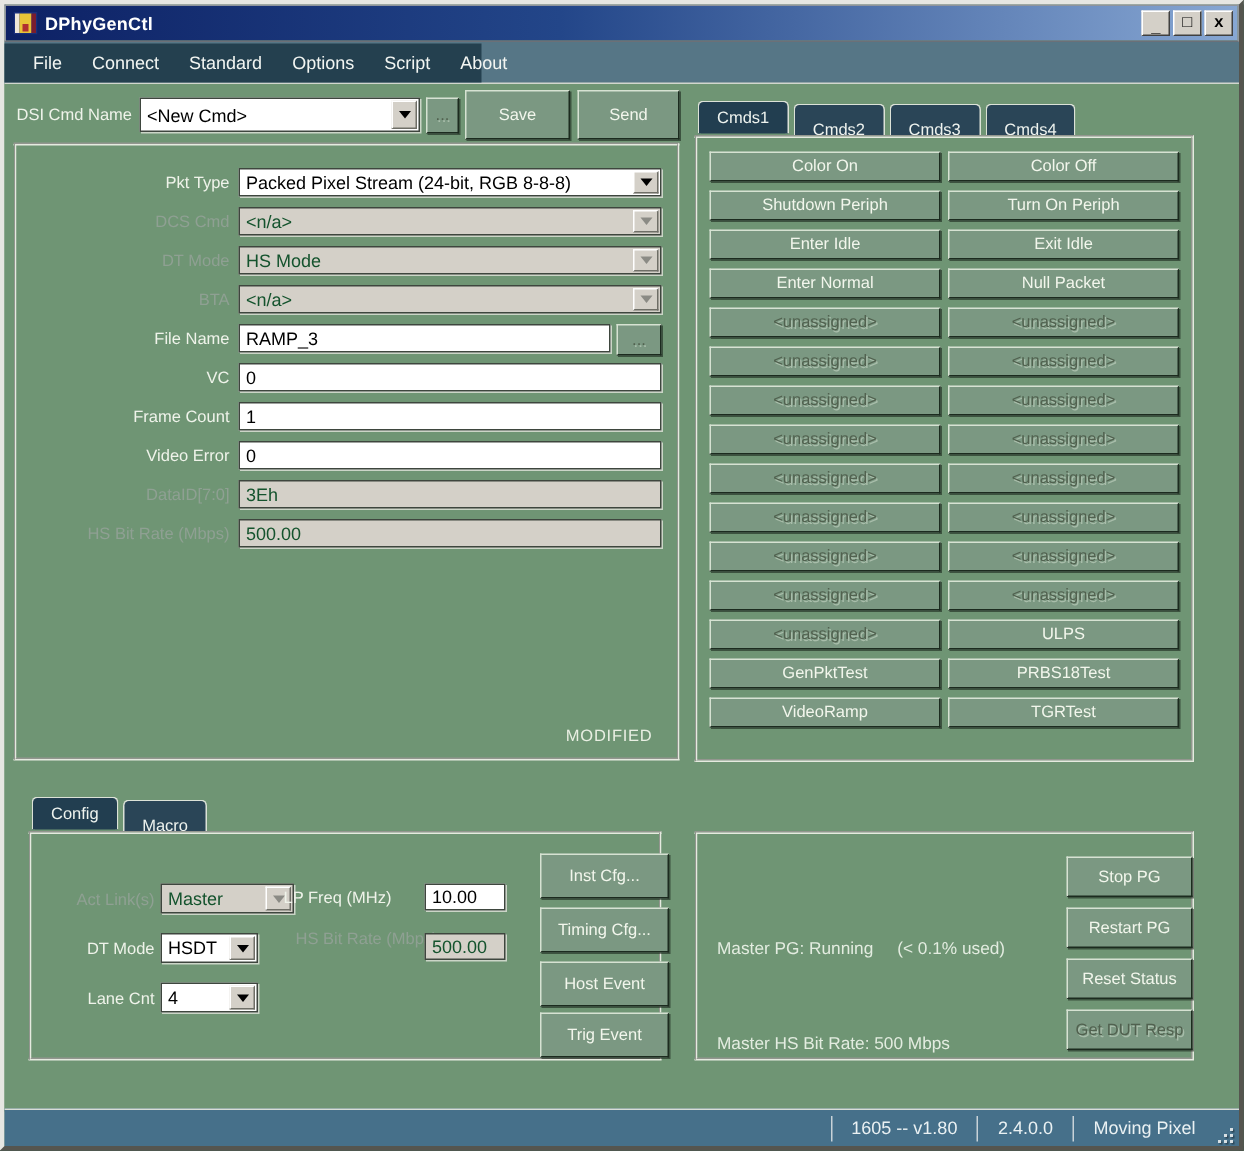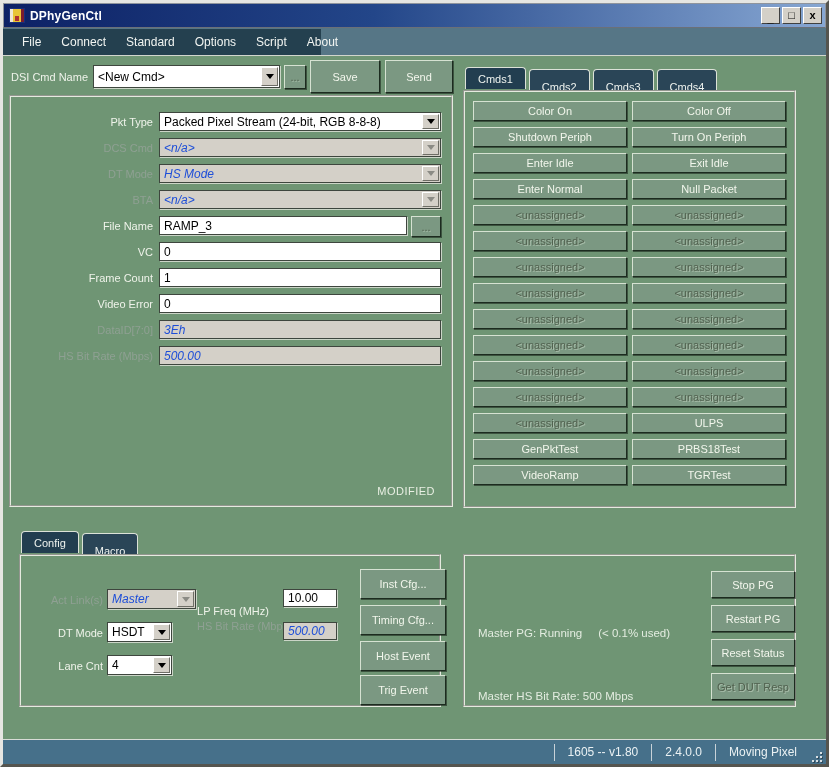--- a/index.html
+++ b/index.html
@@ -42,21 +42,21 @@
 
   .glabel { color:#EFF3EA; font-size:11px; white-space:nowrap; }
   .glabel.dis { color:#8FA093; }
 
   
   .field {
     background:#FFFFFF; color:#000; font-size:12px;
     border:1px solid #3E463E; box-shadow:1px 1px 0 #CBD5C7;
     display:flex; align-items:center; padding-left:4px; overflow:hidden; white-space:nowrap;
   }
-  .field.dis { background:#D4D0C8; color:#1d4ed8;font-style:italic; }
+  .field.dis { background:#D4D0C8; color:#14532d; }
   .combo { position:relative; padding-right:19px; }
   .arrowbtn {
     position:absolute; right:1px; top:1px; bottom:1px; width:17px;
     background:#D4D0C8; border:1px solid; border-color:#FFFFFF #6E6E66 #6E6E66 #FFFFFF;
     display:flex; align-items:center; justify-content:center;
   }
   .tri { width:0; height:0; border-left:4px solid transparent; border-right:4px solid transparent; border-top:5px solid #000; }
   .dis .tri { border-top-color:#8B8B85; }
 
   
@@ -107,21 +107,21 @@
 
   
   .cfg-tabs { left:18px; top:477px; }
   .cfg-page { left:16px; top:498px; width:422px; height:153px; }
   .cfg-label-act  { position:absolute; left:0px;   top:38px; width:82px;  text-align:right; }
   .cfg-combo-act  { position:absolute; left:86px;  top:33px; width:89px;  height:20px; }
   .cfg-label-dt   { position:absolute; left:0px;   top:71px; width:82px;  text-align:right; }
   .cfg-combo-dt   { position:absolute; left:86px;  top:66px; width:65px;  height:20px; }
   .cfg-label-lane { position:absolute; left:0px;   top:104px;width:82px;  text-align:right; }
   .cfg-combo-lane { position:absolute; left:86px;  top:99px; width:65px;  height:20px; }
-  .cfg-label-lp   { position:absolute; left:168px; top:37px; width:88px;  text-align:center;margin-top:12px; }
+  .cfg-label-lp   { position:absolute; left:168px; top:37px; width:88px;  text-align:left; }
   .cfg-input-lp   { position:absolute; left:262px; top:33px; width:54px;  height:18px; }
   .cfg-label-hs   { position:absolute; left:176px; top:64px; width:80px;  text-align:center; line-height:13px; }
   .cfg-input-hs   { position:absolute; left:262px; top:66px; width:54px;  height:18px; }
   .cfg-btn { position:absolute; left:339px; width:86px; height:30px; }
   .cfg-btn.b0{ top:13px; } .cfg-btn.b1{ top:49px; } .cfg-btn.b2{ top:85px; } .cfg-btn.b3{ top:119px; }
 
   
   .pg-box { left:460px; top:498px; width:333px; height:153px; }
   .pg-lines { position:absolute; left:13px; top:25px; color:#E3ECE0; font-size:11.5px; line-height:21px; white-space:pre; }
   .pg-btn { position:absolute; left:246px; width:84px; height:27px; }

